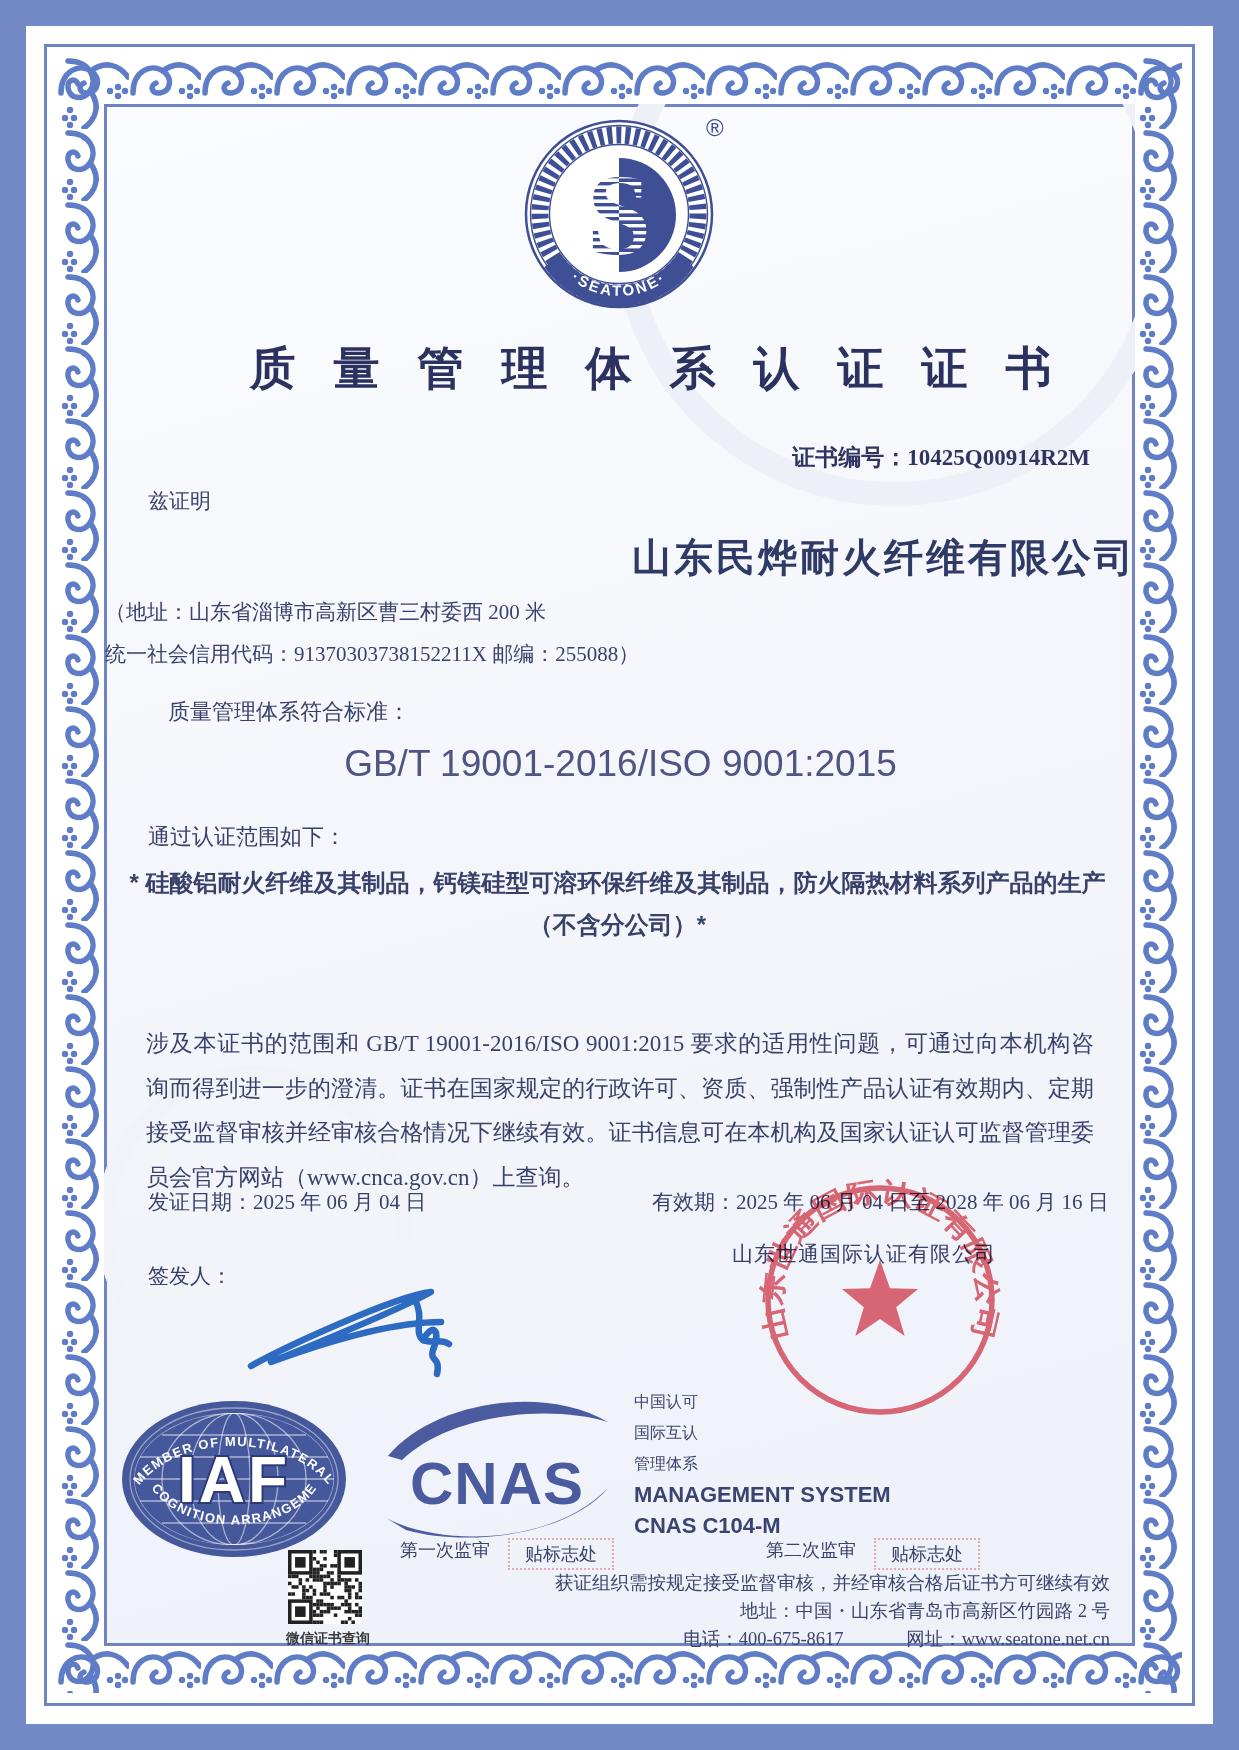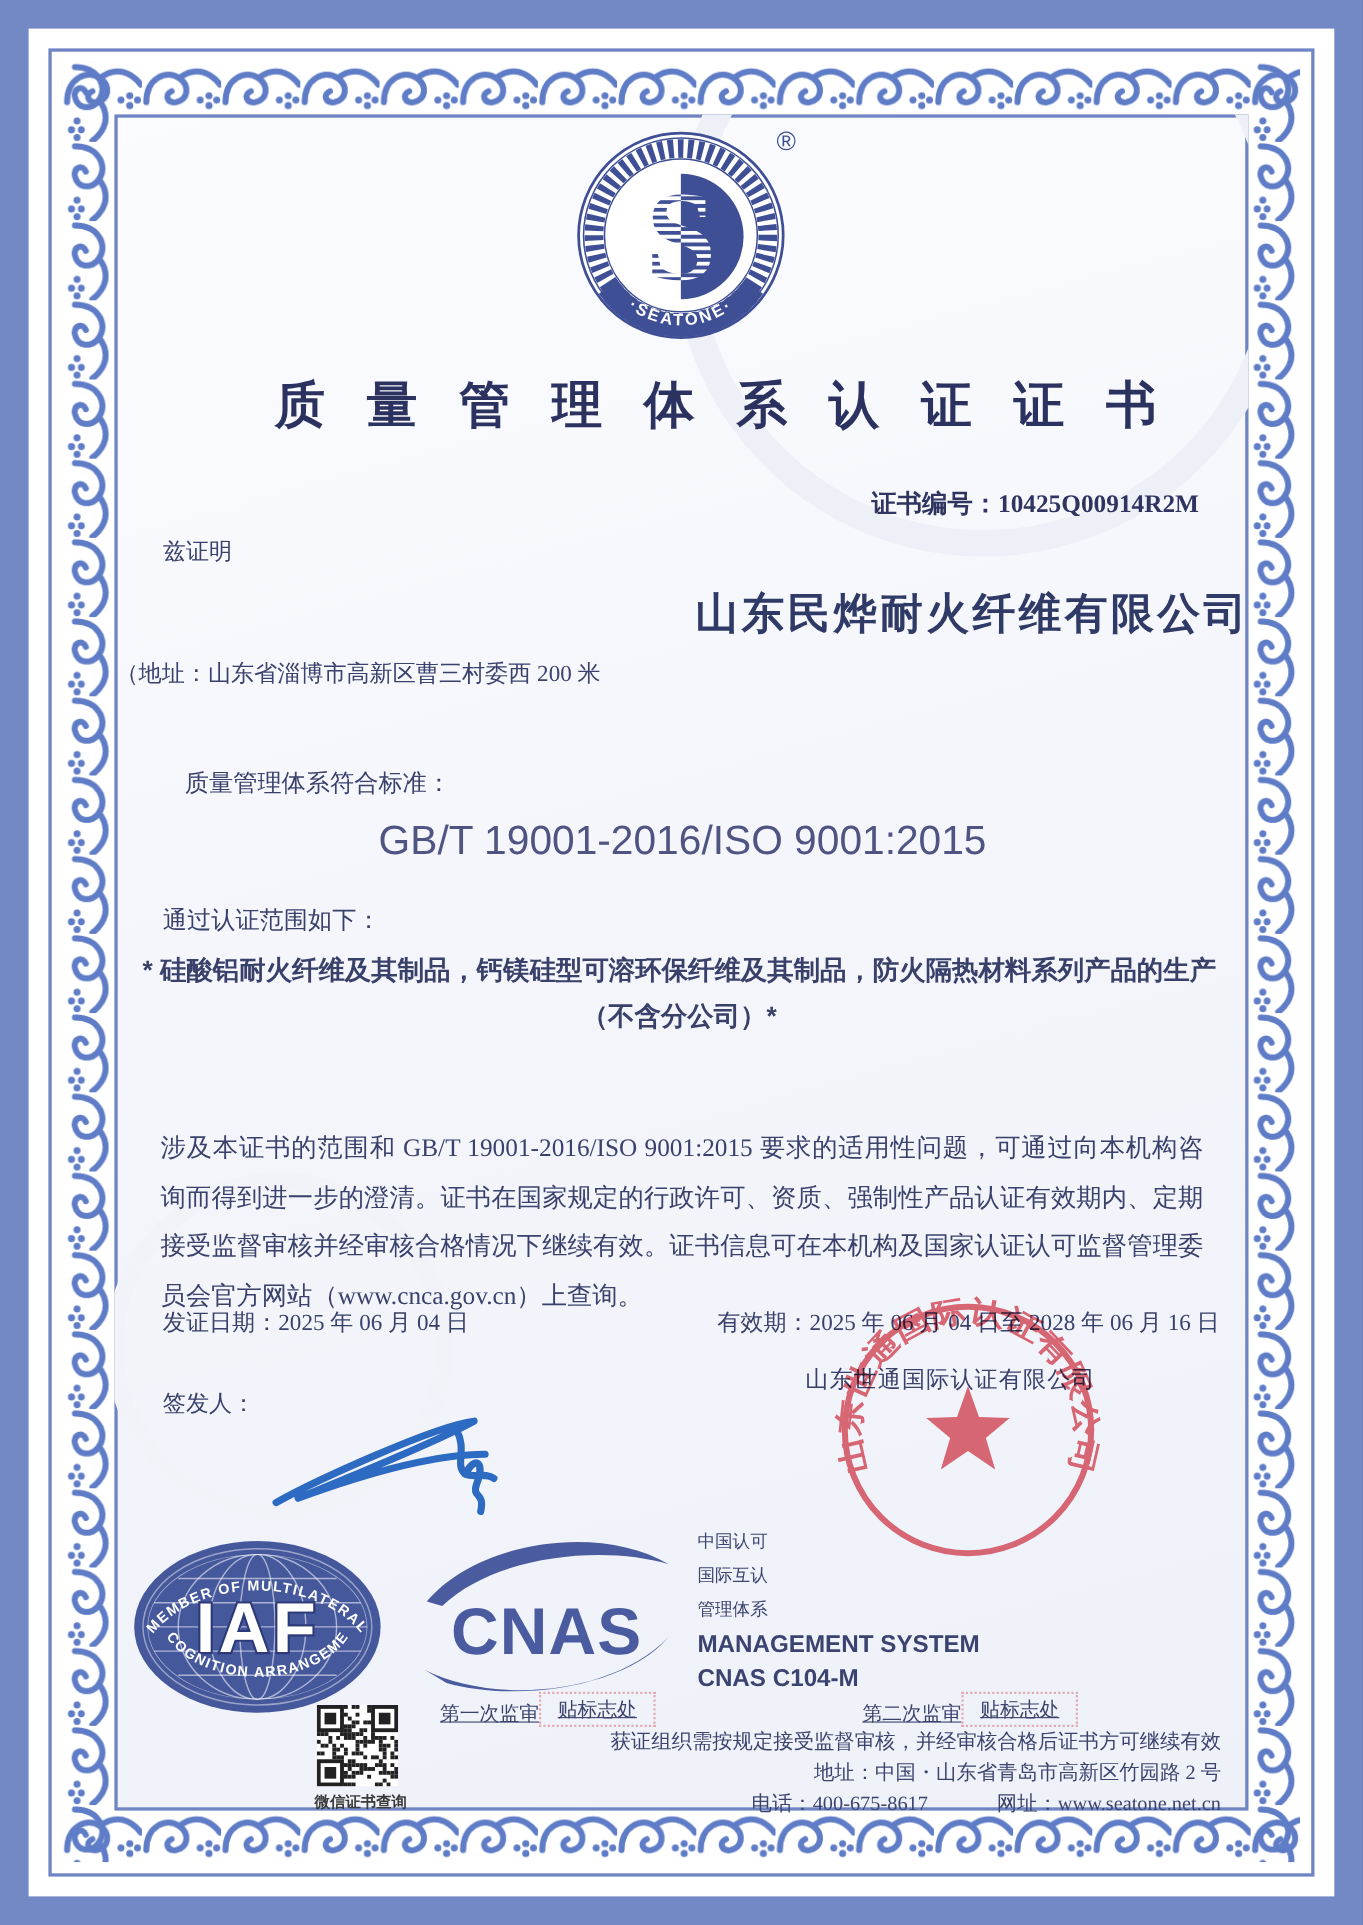--- a/index.html
+++ b/index.html
@@ -29,21 +29,21 @@
         text-align:justify;}
   .dateline{top:1188px;font-size:21px;color:#39406b;}
   .signer{left:148px;top:1262px;font-size:21px;color:#39406b;}
   .issuer{left:732px;top:1240px;font-size:21px;color:#39406b;letter-spacing:1px;}
   .stamp{left:745px;top:1165px;opacity:.86;mix-blend-mode:multiply;}
   .cnas-text{left:634px;top:1386px;color:#3c456f;font-family:"Liberation Sans",sans-serif;}
   .cnas-text .cn-l{font-size:16px;line-height:31px;}
   .cnas-text .en-l{font-size:22px;line-height:31px;font-weight:bold;color:#3b4470;}
   .audit-row{left:400px;top:1538px;width:580px;display:flex;justify-content:space-between;
         align-items:center;font-size:18px;color:#3b426c;}
-  .audit-grp{display:flex;align-items:flex-end;text-decoration:underline;}
+  .audit-grp{display:flex;align-items:flex-start;gap:18px;}
   .sticker-box{border:2px dotted #e2aab2;padding:2px 15px;color:#3b426c;}
   .small-center{left:290px;width:820px;text-align:right;font-size:18.5px;color:#3c446e;}
   .qr-caption{left:258px;top:1630px;width:140px;text-align:center;font-size:14px;font-weight:bold;
         color:#3a3a3a;font-family:"Liberation Sans",sans-serif;}
   .phone-gap{margin-left:58px;}
 </style>
 </head>
 <body>
 
 <div class="page">
@@ -117,20 +117,21 @@
 
   <div class="abs title">质量管理体系认证证书</div>
 
   <div class="abs certno">
     <span>证书编号：</span><span>10425Q00914R2M</span>
   </div>
 
   <div class="abs certify">兹证明</div>
   <div class="abs company">山东民烨耐火纤维有限公司</div>
   <div class="abs addr" style="top:598px;">（地址：山东省淄博市高新区曹三村委西 200 米</div>
+  <div class="abs addr" style="top:640px;">统一社会信用代码：91370303738152211X 邮编：255088）</div>
 
   <div class="abs label" style="top:697px;margin-left:20px;">质量管理体系符合标准：</div>
   <div class="abs standard">GB/T 19001-2016/ISO 9001:2015</div>
 
   <div class="abs label" style="top:822px;">通过认证范围如下：</div>
   <div class="abs scope">* 硅酸铝耐火纤维及其制品，钙镁硅型可溶环保纤维及其制品，防火隔热材料系列产品的生产（不含分公司）*</div>
 
   <div class="abs note">涉及本证书的范围和 GB/T 19001-2016/ISO 9001:2015 要求的适用性问题，可通过向本机构咨询而得到进一步的澄清。证书在国家规定的行政许可、资质、强制性产品认证有效期内、定期接受监督审核并经审核合格情况下继续有效。证书信息可在本机构及国家认证认可监督管理委员会官方网站（www.cnca.gov.cn）上查询。</div>
 
   <div class="abs dateline" style="left:148px;">

